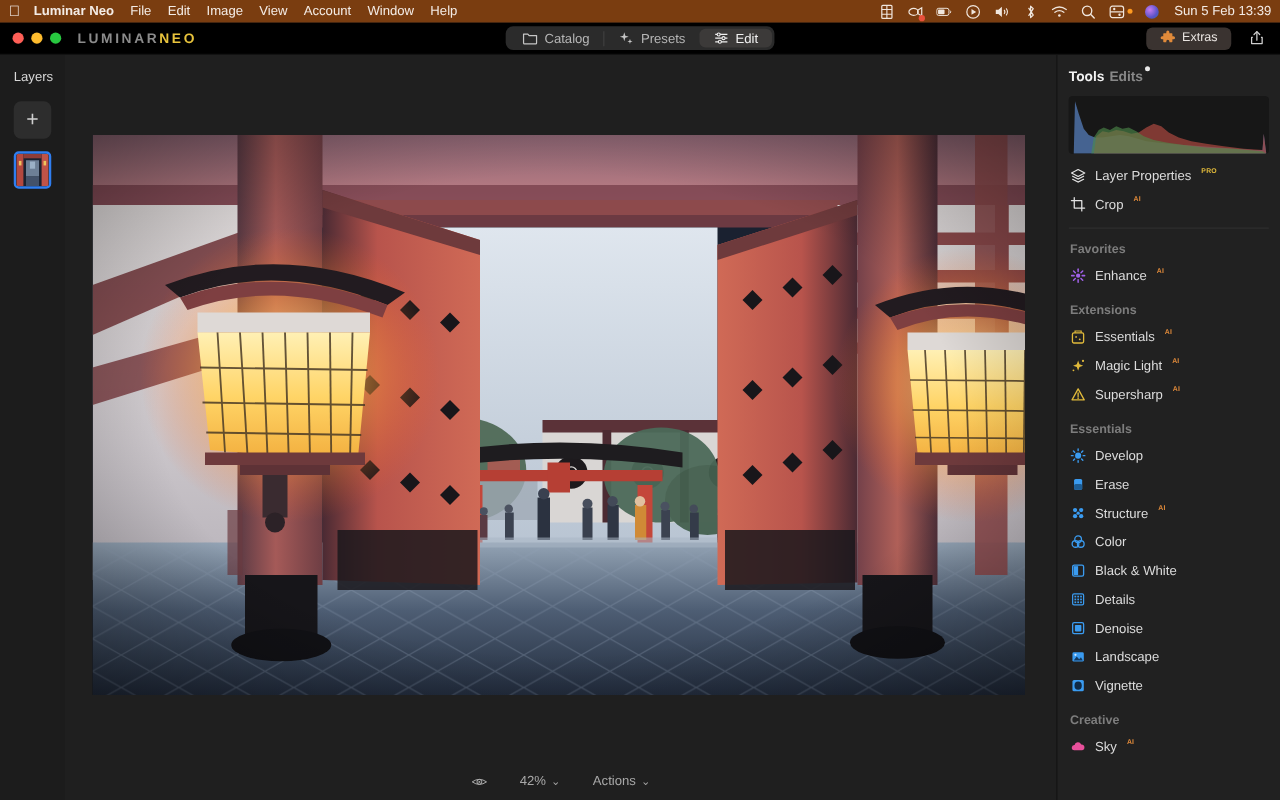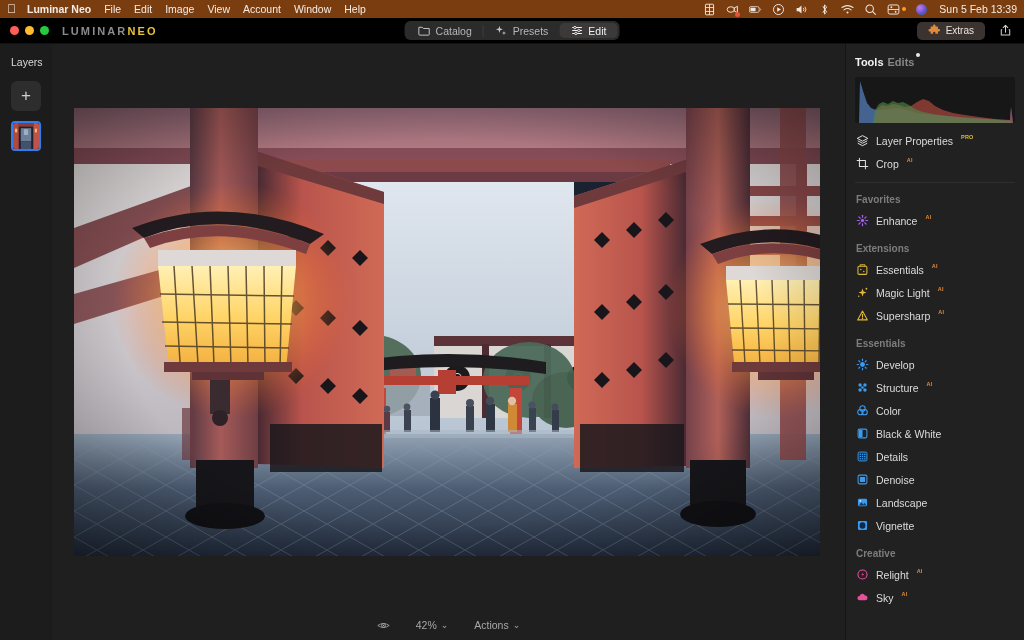--- a/index.html
+++ b/index.html
@@ -668,20 +668,27 @@
               <line x1="3.4" y1="3.4" x2="4.6" y2="4.6"></line>
               <line x1="11.4" y1="11.4" x2="12.6" y2="12.6"></line>
               <line x1="12.6" y1="3.4" x2="11.4" y2="4.6"></line>
               <line x1="4.6" y1="11.4" x2="3.4" y2="12.6"></line>
             </g>
           </svg>
         <span>Develop</span>
       </div>
       <div class="tool-row">
         <svg class="ico" viewBox="0 0 16 16">
+            <rect x="4" y="2.6" width="8" height="10.8" rx="1.6" fill="#3a9bf0"></rect>
+            <rect x="4" y="7.6" width="8" height="5.8" rx="1.6" fill="#1e5e96"></rect>
+          </svg>
+        <span>Erase</span>
+      </div>
+      <div class="tool-row">
+        <svg class="ico" viewBox="0 0 16 16">
             <circle cx="5" cy="5" r="2.1" fill="#3a9bf0"></circle>
             <circle cx="11" cy="5" r="2.1" fill="#3a9bf0"></circle>
             <circle cx="5" cy="11" r="2.1" fill="#3a9bf0"></circle>
             <circle cx="11" cy="11" r="2.1" fill="#3a9bf0"></circle>
             <circle cx="8" cy="8" r="1.6" fill="#3a9bf0"></circle>
           </svg>
         <span>Structure</span>
         <span class="badge-ai">AI</span>
       </div>
       <div class="tool-row">
@@ -735,28 +742,20 @@
         <svg class="ico" viewBox="0 0 16 16">
             <rect x="2.4" y="2.4" width="11.2" height="11.2" rx="1.6" fill="#3a9bf0"></rect>
             <ellipse cx="8" cy="8" rx="3.6" ry="4" fill="#0f2a46"></ellipse>
           </svg>
         <span>Vignette</span>
       </div>
 
       <div class="group-label">Creative</div>
       <div class="tool-row">
         <svg class="ico" viewBox="0 0 16 16">
-            <circle cx="8" cy="8" r="5.6" fill="none" stroke="#e8509b" stroke-width="1.3"></circle>
-            <path d="M9.4 4.2 L6.4 8.4 H8.6 L6.6 11.8 L10 7.4 H7.8 Z" fill="#e8509b"></path>
-          </svg>
-        <span>Relight</span>
-        <span class="badge-ai">AI</span>
-      </div>
-      <div class="tool-row">
-        <svg class="ico" viewBox="0 0 16 16">
             <path d="M4.2 11.4 a2.6 2.6 0 0 1 0.3-5.2 a3.4 3.4 0 0 1 6.5-0.6 a2.9 2.9 0 0 1 0.6 5.8 Z" fill="#e8509b"></path>
           </svg>
         <span>Sky</span>
         <span class="badge-ai">AI</span>
       </div>
 
     </div>
   </div>
 
 </div>

